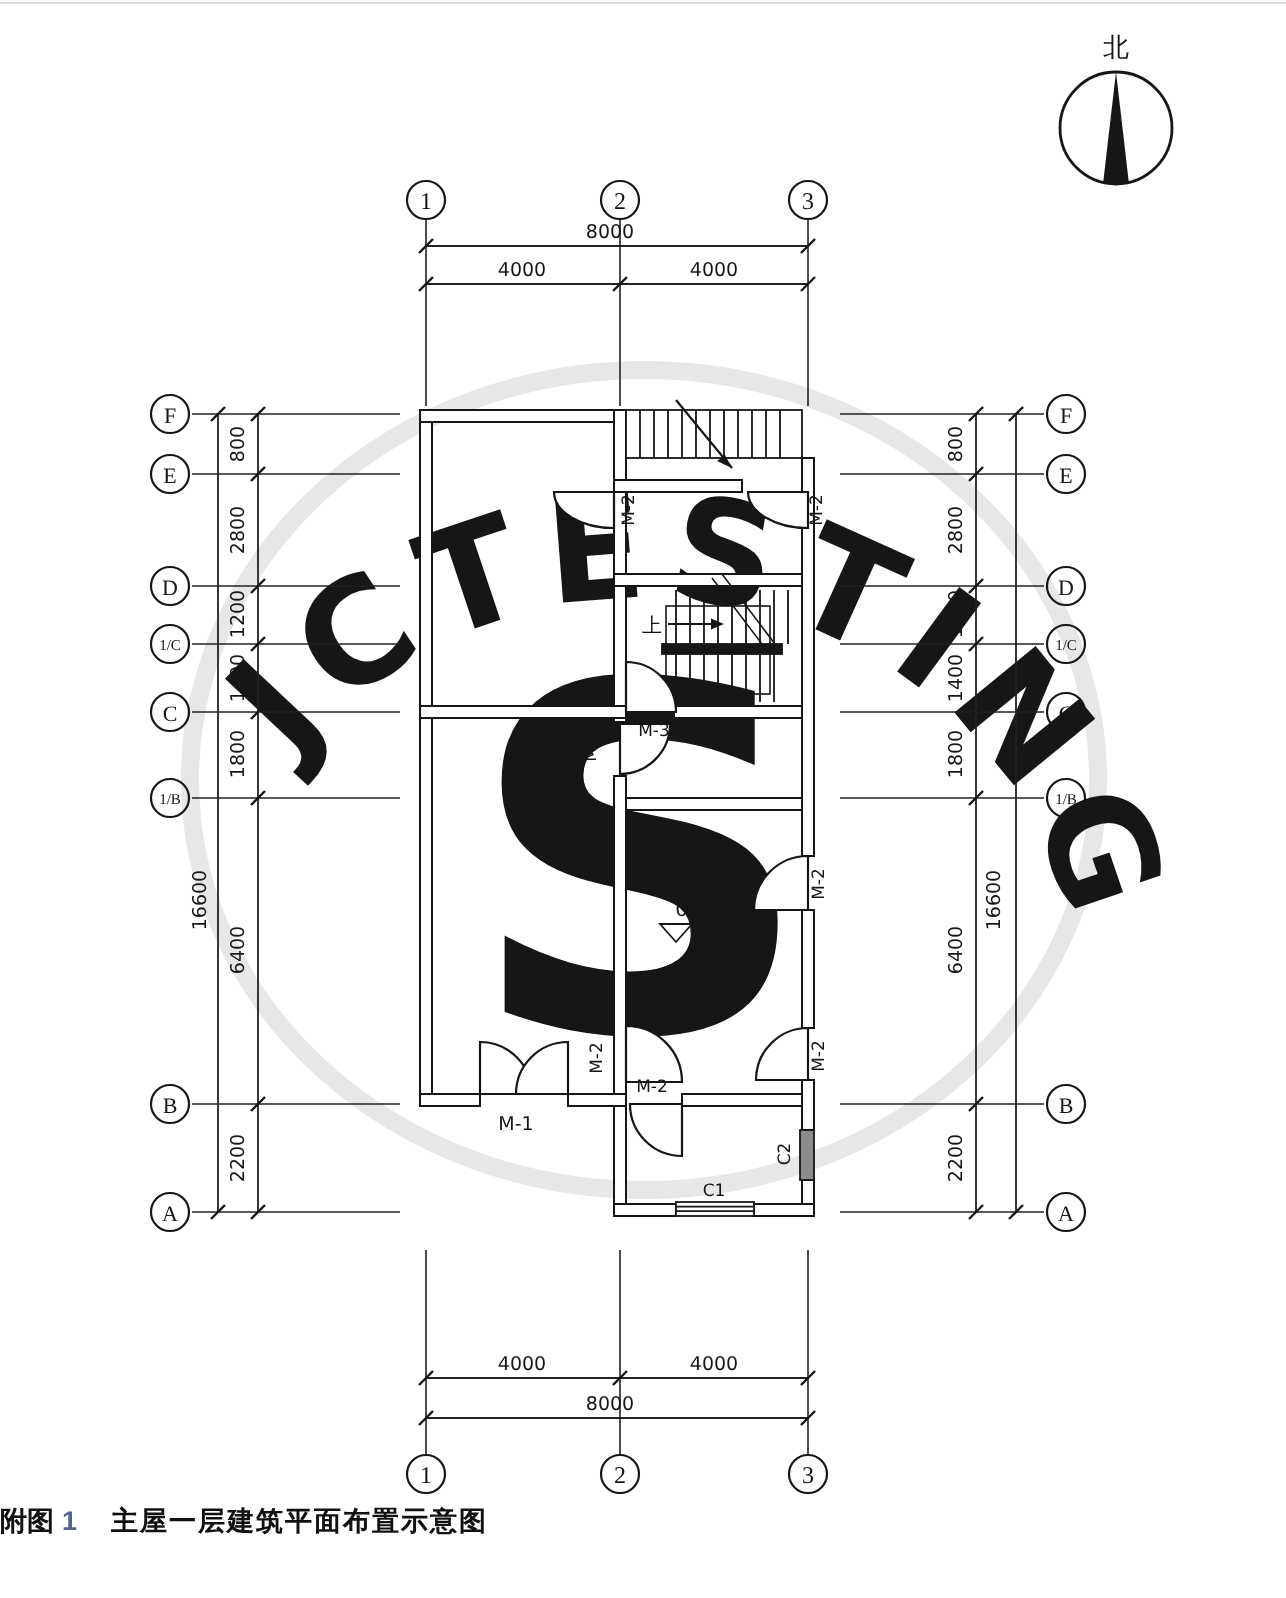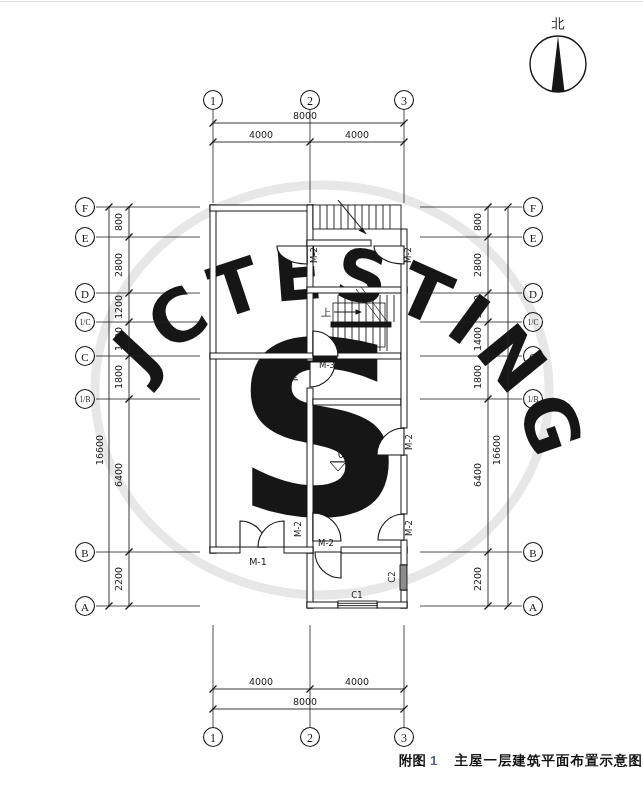--- a/index.html
+++ b/index.html
@@ -4,21 +4,21 @@
 <style>
   html,body{margin:0;padding:0;background:#fff;}
   .page{position:relative;width:643px;height:799px;background:#ffffff;overflow:hidden;
         font-family:"Liberation Sans",sans-serif;}
   .top-artifact{position:absolute;top:1px;left:0;width:100%;height:1px;background:#dcdcdc;}
   svg{position:absolute;top:0;left:0;}
   svg text{font-family:"DejaVu Sans",sans-serif;fill:#161616;}
   .bubble-txt{font-family:"Liberation Serif",serif;}
   .dim-txt{font-size:9.5px;}
   .lbl-txt{font-size:8.5px;}
-  .caption{position:absolute;top:752px;left:0;width:643px;text-align:right;
+  .caption{position:absolute;top:752px;left:0;width:643px;text-align:left;
            font-weight:bold;font-size:13.5px;color:#111;}
   .caption .num{color:#54658c;margin:0 5px 0 4px;}
   .caption .title{margin-left:12px;letter-spacing:1px;}
 </style>
 </head>
 <body>
 
 <div class="page">
   <div class="top-artifact"></div>
 

